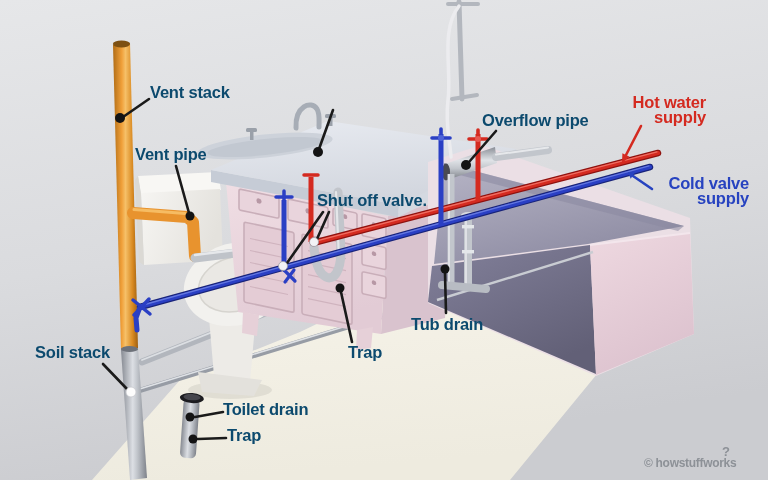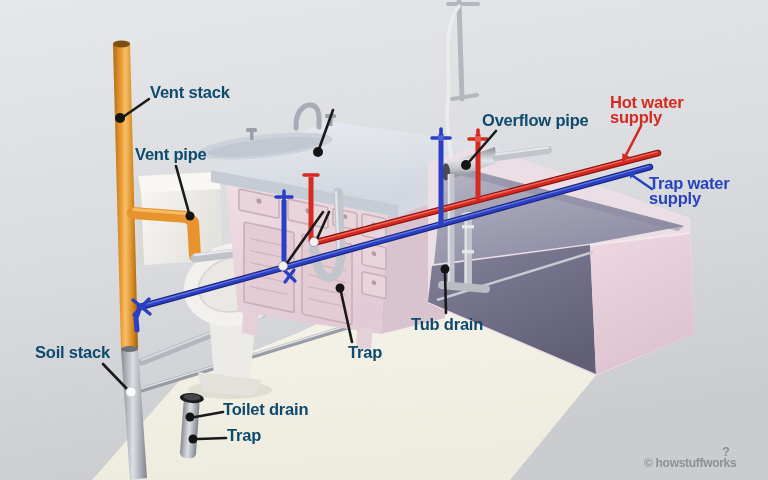--- a/index.html
+++ b/index.html
@@ -6,21 +6,21 @@
   .stage{
     position:relative;width:768px;height:480px;overflow:hidden;
     font-family:"Liberation Sans","DejaVu Sans",sans-serif;
     background:#d8d9db;
   }
   .stage svg{position:absolute;left:0;top:0;}
   .lbl{
     position:absolute;font-weight:700;font-size:16.5px;line-height:17px;
     color:#0c4a6e;letter-spacing:-0.2px;white-space:nowrap;
   }
-  .lbl.two{text-align:left;line-height:15px;}
+  .lbl.two{text-align:right;line-height:15px;}
   .lbl.hot{color:#d42a20;}
   .lbl.cold{color:#2743c0;}
   .watermark{
     position:absolute;left:644px;top:456px;color:#8d9197;
     font-size:12px;font-weight:700;letter-spacing:-0.3px;
   }
   .watermark-q{
     position:absolute;left:722px;top:444px;color:#8d9197;
     font-size:13px;font-weight:700;
   }
@@ -309,26 +309,27 @@
     <circle cx="193" cy="439" r="4.5" fill="#141414"></circle>
     <circle cx="131" cy="392" r="5" fill="#fdfdfd" stroke="#c6c8cd" stroke-width="0.8"></circle>
     <circle cx="314" cy="242" r="4.5" fill="#f2f2f5" stroke="#9b9ba3" stroke-width="0.8"></circle>
     <circle cx="283" cy="266" r="4.5" fill="#f2f2f5" stroke="#9b9ba3" stroke-width="0.8"></circle>
   </g>
 </svg>
 
 <div class="lbl" style="left:150px;top:84px">Vent stack</div>
 <div class="lbl" style="left:135px;top:146px">Vent pipe</div>
 <div class="lbl" style="left:482px;top:112px">Overflow pipe</div>
+<div class="lbl" style="left:317px;top:192px">Shut off valve.</div>
 <div class="lbl two hot" style="left:610px;top:95px;width:96px">
   <span>Hot water</span><br>
   <span>supply</span>
 </div>
 <div class="lbl two cold" style="left:649px;top:176px;width:100px">
-  <span>Trap water</span><br>
+  <span>Cold valve</span><br>
   <span>supply</span>
 </div>
 <div class="lbl" style="left:411px;top:316px">Tub drain</div>
 <div class="lbl" style="left:348px;top:344px">Trap</div>
 <div class="lbl" style="left:35px;top:344px">Soil stack</div>
 <div class="lbl" style="left:223px;top:401px">Toilet drain</div>
 <div class="lbl" style="left:227px;top:427px">Trap</div>
 
 <div class="watermark">© howstuffworks</div>
 <div class="watermark-q">?</div>

